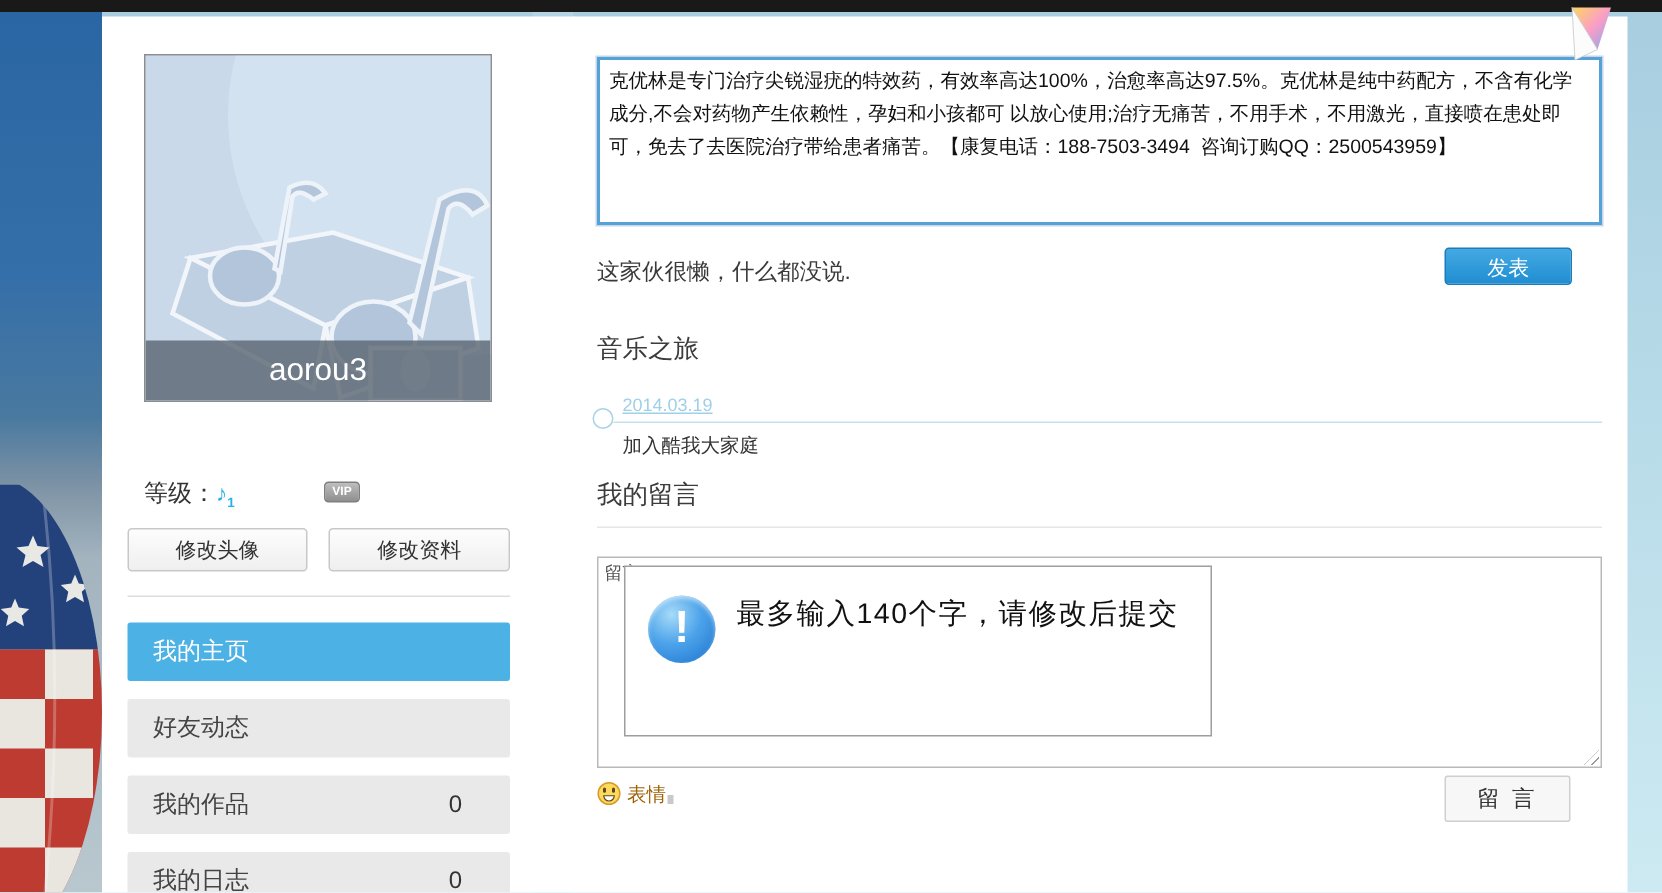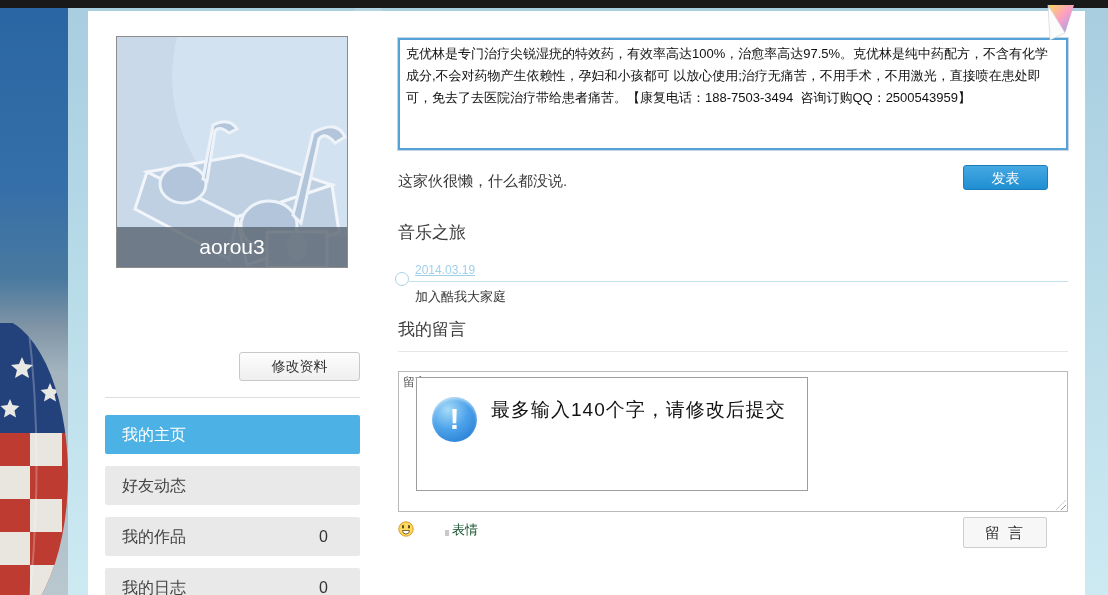--- a/index.html
+++ b/index.html
@@ -11,21 +11,21 @@
   .topbar { position:absolute; left:0; top:0; width:1108px; height:8px; background:#191919; z-index:6; }
 
   
   .bg-left { position:absolute; left:0; top:8px; width:68px; height:587px;
     background:linear-gradient(180deg,#2a66a3 0%,#356fa9 30%,#49799f 46%,#7e93a5 54%,#a3b4bf 62%,#b9c8cf 100%); }
   .bg-left svg { position:absolute; left:0; bottom:0; }
   .bg-gap { position:absolute; left:355px; top:8px; width:27px; height:587px;
     background:linear-gradient(180deg,#b3d4e2 0%,#c3e2ec 55%,#d2f0f6 100%); }
 
   
-  .left-panel { position:absolute; left:68px; top:11px; width:315px; height:584px; background:#fff;margin-left:20px; }
+  .left-panel { position:absolute; left:68px; top:11px; width:315px; height:584px; background:#fff; }
   .main-panel { position:absolute; left:382px; top:11px; width:703px; height:584px; background:#fff; }
 
   
   .corner-fold { position:absolute; left:1042px; top:3px; z-index:8; }
 
   
   .avatar { position:absolute; left:28px; top:25px; width:232px; height:232px;
     border:1px solid #8d8d8d; background:#c9d9ea; overflow:hidden; }
   .avatar .namebar { position:absolute; left:0; bottom:0; width:100%; height:40px;
     background:rgba(92,103,115,0.82); color:#fff; font-size:21px; text-align:center; line-height:40px; }
@@ -86,21 +86,21 @@
   .dialog { position:absolute; left:34px; top:366px; width:392px; height:114px;
     background:#fff; border:1px solid #9e9e9e; z-index:4; }
   .info-icon { position:absolute; left:15px; top:19px; width:45px; height:45px; border-radius:50%;
     background:radial-gradient(circle at 35% 28%,#a6dbf8 0%,#4da3ea 45%,#1a72cc 100%);
     color:#fff; font-size:30px; font-weight:bold; text-align:center; line-height:44px;
     box-shadow:inset 0 2px 3px rgba(255,255,255,.55); }
   .dialog-text { position:absolute; left:74px; top:11px; width:300px;
     font-size:19px; line-height:42px; color:#111; letter-spacing:1px; }
 
   .emote-icon { position:absolute; left:16px; top:510px; width:16px; height:16px; cursor:pointer; }
-  .emote-label { position:absolute; left:36px; top:510px; font-size:13px; color:#14532d; cursor:pointer;margin-left:34px; }
+  .emote-label { position:absolute; left:36px; top:510px; font-size:13px; color:#a16207; cursor:pointer; }
   .artifact { position:absolute; left:63px; top:519px; width:4px; height:6px; background:#c9c9c9; }
 
   .msg-btn { position:absolute; left:581px; top:506px; width:84px; height:31px;
     background:#f7f7f7; border:1px solid #cfcfcf; border-radius:2px;
     font-size:15px; color:#333; text-align:center; line-height:29px; letter-spacing:2px; cursor:pointer; }
 </style>
 </head>
 <body>
 
 <div class="topbar"></div>
@@ -150,21 +150,28 @@
         <path d="M86 142 L96 88 Q112 80 120 92 L112 96 Q102 88 98 94 L90 144 Z"></path>
         <ellipse cx="152" cy="188" rx="28" ry="24"></ellipse>
         <path d="M176 178 L196 96 Q220 82 228 100 L218 106 Q208 94 202 102 L184 186 Z"></path>
       </g>
       <rect x="150" y="195" width="60" height="35" fill="#bfd0e2" stroke="#f2f6fb" stroke-width="3"></rect>
       <ellipse cx="180" cy="210" rx="10" ry="14" fill="#d6e3f2"></ellipse>
     </svg>
     <div class="namebar">aorou3</div>
   </div>
 
-
+  <div class="stat-row row2">
+    <span>等级：</span><span class="level-note">♪<sub>1</sub></span>
+    <span class="stat-col2">
+      <span class="vip-badge">VIP</span>
+    </span>
+  </div>
+
+  <div class="edit-btn btn-avatar">修改头像</div>
   <div class="edit-btn btn-profile">修改资料</div>
 
   <div class="side-divider"></div>
 
   <div class="menu">
     <div class="menu-item active">
       <span>我的主页</span>
       <span class="count"></span>
     </div>
     <div class="menu-item">

